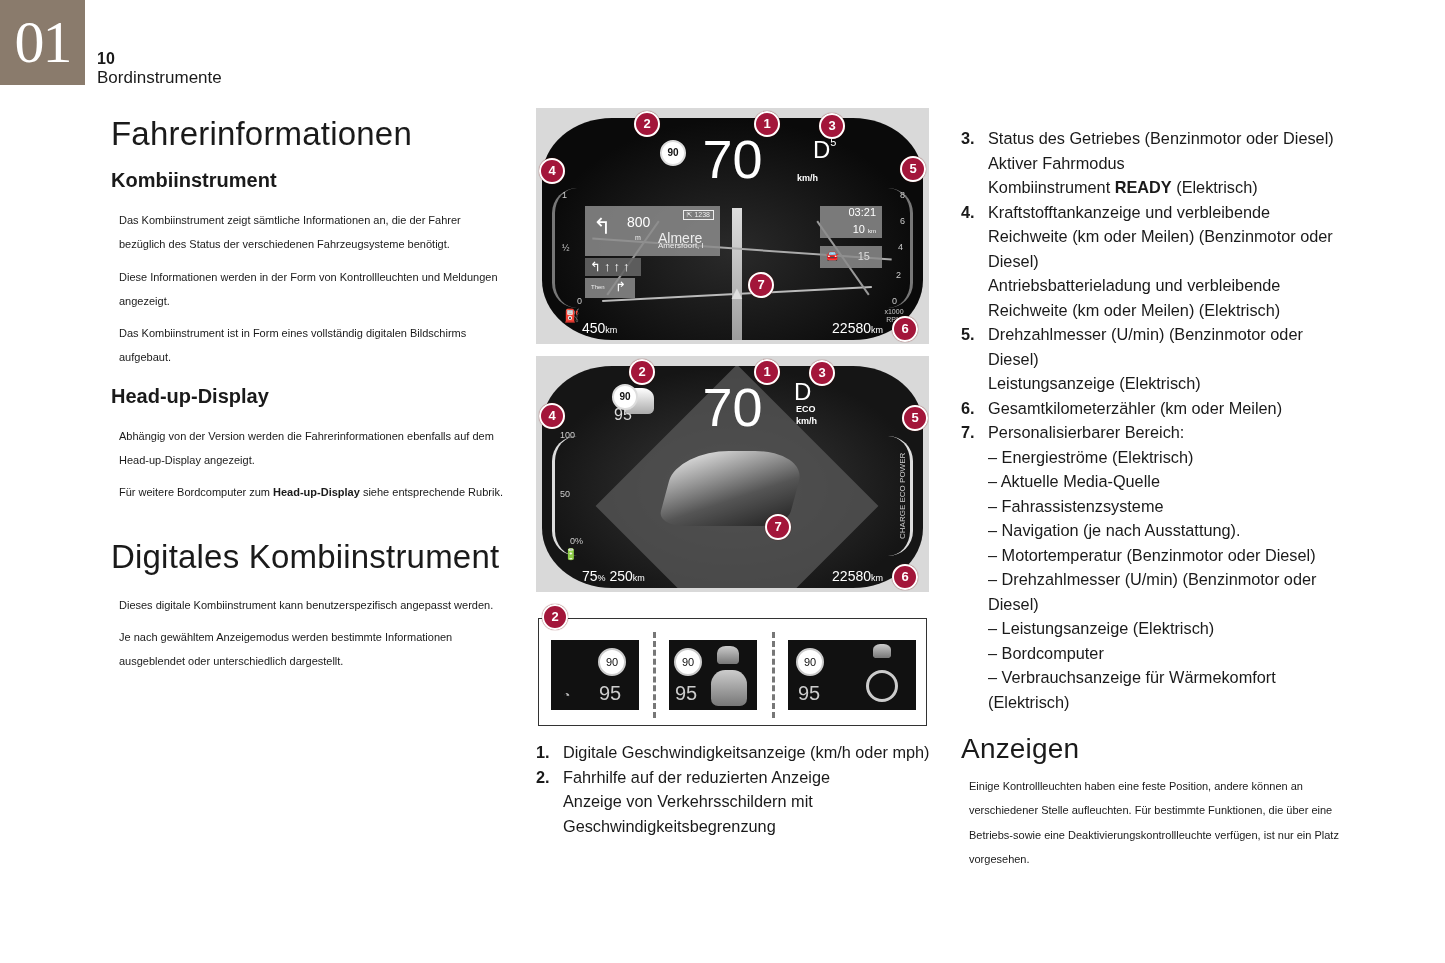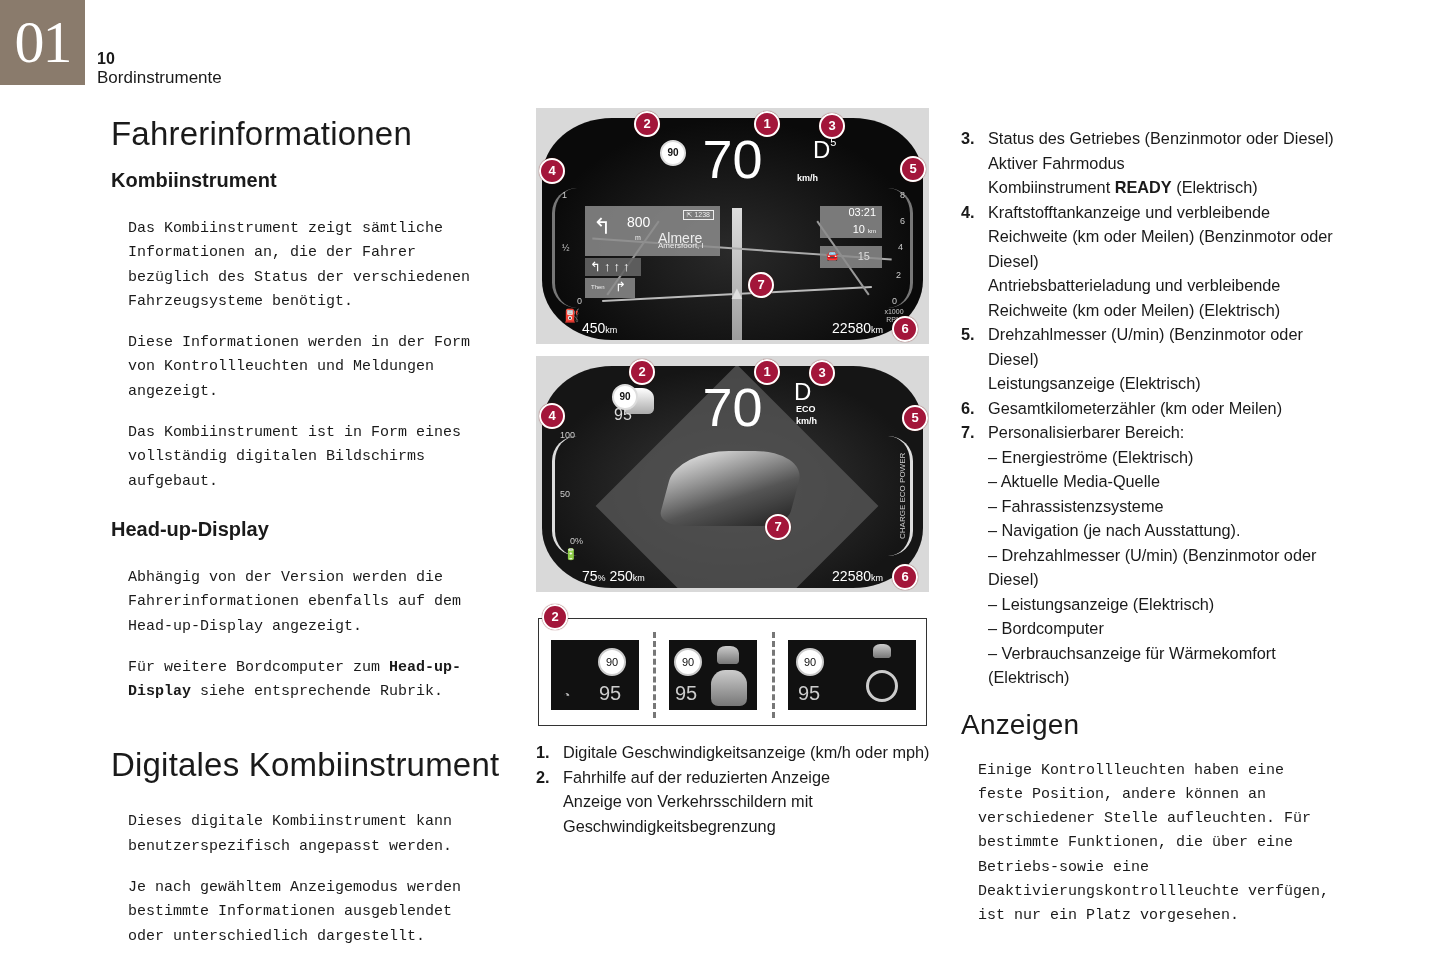--- a/index.html
+++ b/index.html
@@ -6,21 +6,21 @@
   body{width:1445px;height:963px;position:relative;overflow:hidden;font-family:"Liberation Sans","DejaVu Sans",sans-serif;color:#1a1a1a;}
   .chapter-box{position:absolute;left:0;top:0;width:85px;height:85px;background:#8a7b6c;color:#fff;font-family:"Liberation Serif","DejaVu Serif",serif;font-size:60px;line-height:85px;text-align:center;letter-spacing:-2px;}
   .page-no{position:absolute;left:97px;top:50px;font-size:16px;font-weight:bold;}
   .page-section{position:absolute;left:97px;top:68px;font-size:17px;}
   .col{position:absolute;}
   .col-left{left:111px;top:112px;width:400px;}
   .col-mid{left:536px;top:108px;width:394px;}
   .col-right{left:961px;top:126px;width:390px;}
   h1{font-weight:normal;font-size:33px;margin:0;line-height:44px;letter-spacing:0.2px;}
   h2{font-size:20px;font-weight:bold;margin:0;line-height:24px;}
-  p{margin:17px;font-size:15px;line-height:24.3px;font-family:Liberation Mono, monospace;}
+  p{margin:8px;font-size:11px;line-height:24.3px;}
   .sp8{height:8px}
   .sp6{height:6px}
   b{font-weight:bold;}
   
   ol{list-style:none;margin:0;padding:0;}
   .li{display:flex;font-size:16.3px;line-height:24.5px;}
   .li .num{width:27px;flex:none;font-weight:bold;}
   .li .body{flex:1;}
   .dash-item{font-size:16.3px;line-height:24.5px;}
   
@@ -224,20 +224,21 @@
       <span class="body">Gesamtkilometerzähler (km oder Meilen)</span>
     </li>
     <li class="li">
       <span class="num">7.</span>
       <span class="body">
         <span>Personalisierbarer Bereich:</span>
         <div class="dash-item">–  Energieströme (Elektrisch)</div>
         <div class="dash-item">–  Aktuelle Media-Quelle</div>
         <div class="dash-item">–  Fahrassistenzsysteme</div>
         <div class="dash-item">–  Navigation (je nach Ausstattung).</div>
+        <div class="dash-item">–  Motortemperatur (Benzinmotor oder Diesel)</div>
         <div class="dash-item">–  Drehzahlmesser (U/min) (Benzinmotor oder Diesel)</div>
         <div class="dash-item">–  Leistungsanzeige (Elektrisch)</div>
         <div class="dash-item">–  Bordcomputer</div>
         <div class="dash-item">–  Verbrauchsanzeige für Wärmekomfort (Elektrisch)</div>
       </span>
     </li>
   </ol>
   <div style="height:18px"></div>
   <h1 style="font-size:28px;line-height:34px;">Anzeigen</h1>
   <p>Einige Kontrollleuchten haben eine feste Position, andere können an verschiedener Stelle aufleuchten. Für bestimmte Funktionen, die über eine Betriebs-sowie eine Deaktivierungskontrollleuchte verfügen, ist nur ein Platz vorgesehen.</p>

